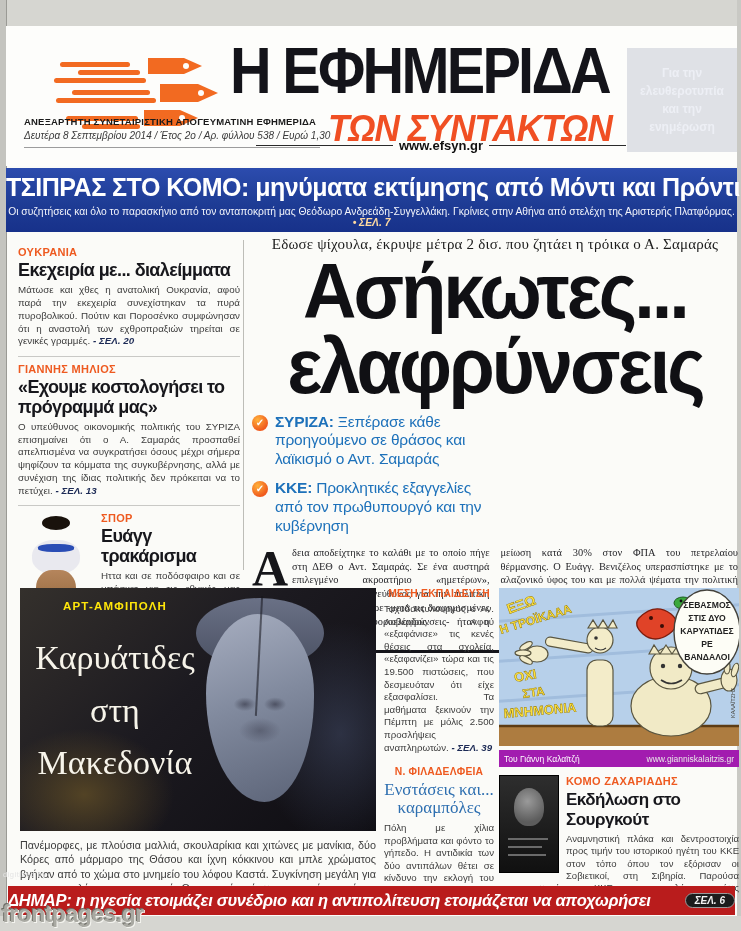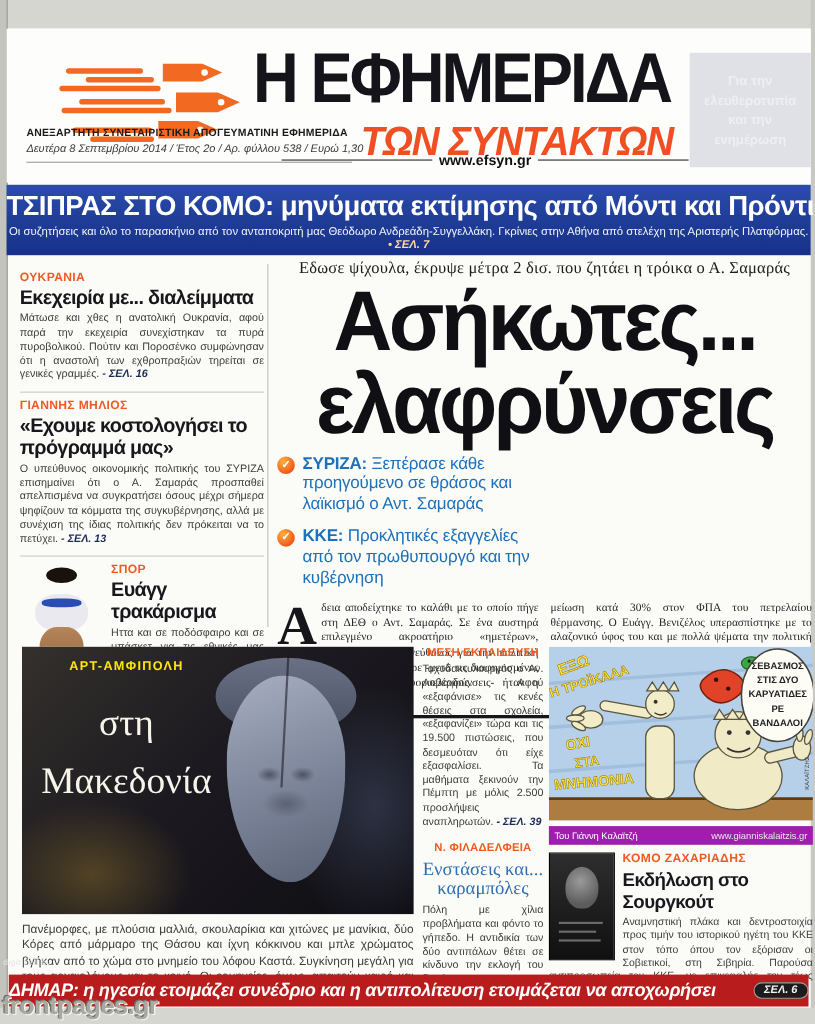--- a/index.html
+++ b/index.html
@@ -176,21 +176,21 @@
       <span class="tb-pageref">• ΣΕΛ. 7</span>
     </div>
   </div>
 
   <div class="left-col">
     <div class="story">
       <div class="kicker">ΟΥΚΡΑΝΙΑ</div>
       <div class="story-hl">Εκεχειρία με... διαλείμματα</div>
       <div class="story-body">
         <span>Μάτωσε και χθες η ανατολική Ουκρανία, αφού παρά την εκεχειρία συνεχίστηκαν τα πυρά πυροβολικού. Πούτιν και Ποροσένκο συμφώνησαν ότι η αναστολή των εχθροπραξιών τηρείται σε γενικές γραμμές.</span>
-        <span class="pageref">- ΣΕΛ. 16</span>
+        <span class="pageref">- ΣΕΛ. 20</span>
       </div>
     </div>
     <div class="story">
       <div class="kicker">ΓΙΑΝΝΗΣ ΜΗΛΙΟΣ</div>
       <div class="story-hl">«Εχουμε κοστολογήσει το πρόγραμμά μας»</div>
       <div class="story-body">
         <span>Ο υπεύθυνος οικονομικής πολιτικής του ΣΥΡΙΖΑ επισημαίνει ότι ο Α. Σαμαράς προσπαθεί απελπισμένα να συγκρατήσει όσους μέχρι σήμερα ψηφίζουν τα κόμματα της συγκυβέρνησης, αλλά με συνέχιση της ίδιας πολιτικής δεν πρόκειται να το πετύχει.</span>
         <span class="pageref">- ΣΕΛ. 13</span>
       </div>
     </div>
@@ -238,20 +238,21 @@
     <div class="lead-rule"></div>
   </div>
 
   <div class="feature">
     <div class="photo-feature">
       <div class="marble-hair"></div>
       <div class="marble-head"></div>
       <div class="marble-crack"></div>
       <div class="feature-kicker">ΑΡΤ-ΑΜΦΙΠΟΛΗ</div>
       <div class="feature-hl">
+        <div>Καρυάτιδες</div>
         <div>στη</div>
         <div>Μακεδονία</div>
       </div>
     </div>
     <div class="feature-body">
       <span>Πανέμορφες, με πλούσια μαλλιά, σκουλαρίκια και χιτώνες με μανίκια, δύο Κόρες από μάρμαρο της Θάσου και ίχνη κόκκινου και μπλε χρώματος βγήκαν από το χώμα στο μνημείο του λόφου Καστά. Συγκίνηση μεγάλη για τους αρχαιολόγους και το κοινό. Οι ερμηνείες, όμως, απαιτούν καιρό και υπομονή.</span>
       <span class="pageref">• ΣΕΛ. 24, 33</span>
     </div>
   </div>
 

